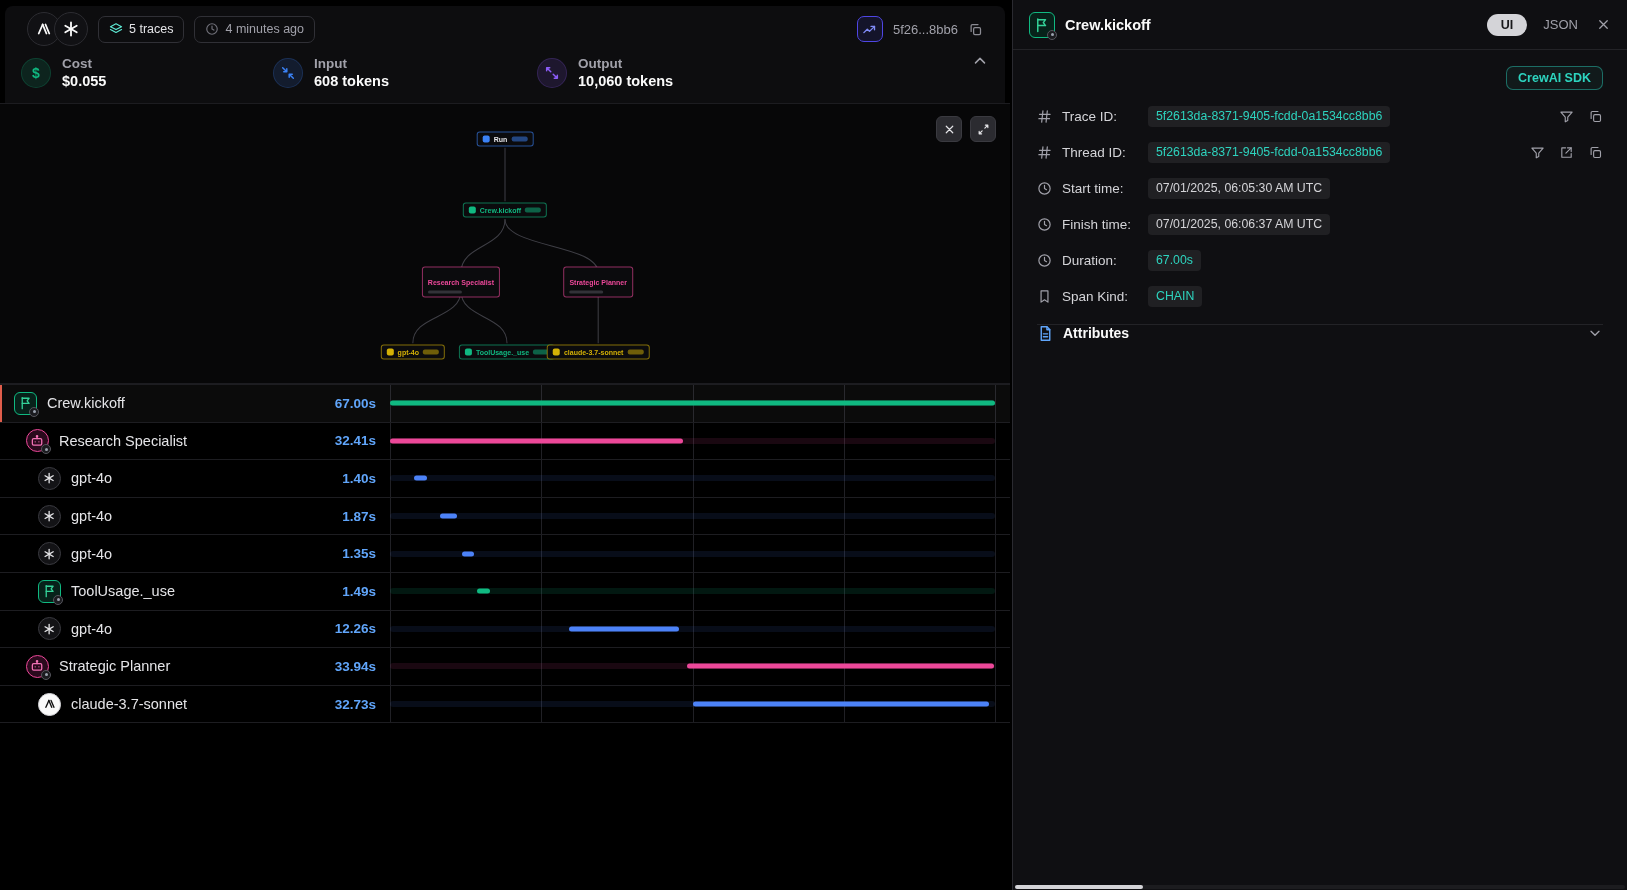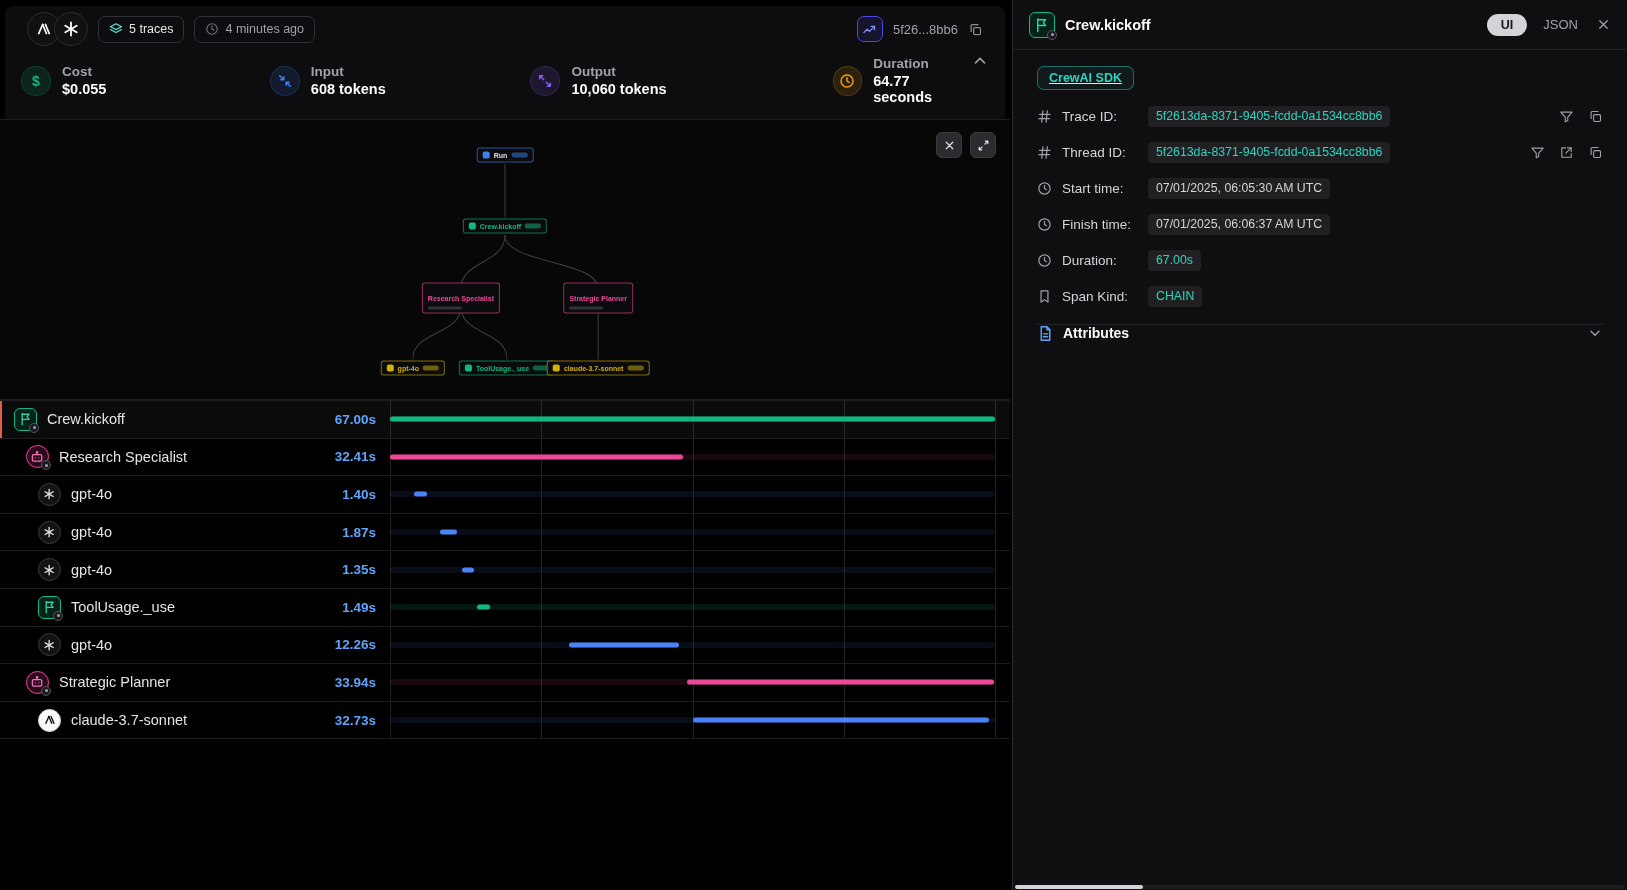--- a/index.html
+++ b/index.html
@@ -73,21 +73,21 @@
 
   
   .sidebar { position:absolute; left:1012px; top:0; right:0; bottom:0; background:#0f0f12; border-left:1px solid #2a2a30; }
   .sb-header { display:flex; align-items:center; height:50px; padding:0 16px; border-bottom:1px solid #232327; }
   .sb-title { font-size:14.5px; font-weight:700; color:#fafafa; margin-left:10px; }
   .tab-pill { margin-left:auto; background:#d4d4d8; color:#18181b; border:none; border-radius:999px;
     padding:4px 14px; font-size:12.5px; font-weight:700; cursor:pointer; }
   .tab-plain { background:none; border:none; color:#a1a1aa; font-size:13px; margin-left:16px; cursor:pointer; }
   .sb-close { background:none; border:none; color:#a1a1aa; margin-left:18px; cursor:pointer; display:flex; }
   .sb-body { padding:0 24px; }
-  .sdk-row { display:flex; margin:16px 0 8px 0;text-decoration:underline; }
+  .sdk-row { display:flex; justify-content:flex-end; margin:16px 0 8px 0; }
   .sdk-badge { color:#2dd4bf; border:1px solid rgba(45,212,191,.45); background:rgba(45,212,191,.06);
     border-radius:7px; padding:4px 11px; font-size:12.5px; font-weight:700; }
   .field { display:flex; align-items:center; height:36px; }
   .field .ficon { width:17px; color:#a1a1aa; display:flex; align-items:center; flex:none; }
   .field .flabel { width:86px; flex:none; margin-left:8px; font-size:13.5px; color:#d4d4d8; }
   .chip { background:#202023; border-radius:4px; padding:3.5px 8px; font-size:12.3px; }
   .chip.teal { color:#2dd4bf; } .chip.plain { color:#d4d4d8; }
   .factions { margin-left:auto; display:flex; gap:14px; color:#a1a1aa; }
   .fields-wrap { padding-bottom:10px; border-bottom:1px solid #232327; }
   .attr-row { display:flex; height:48px; cursor:pointer; }
@@ -178,32 +178,20 @@
         </div>
         <div class="stat">
           <span class="stat-icon" style="background:#8b5cf622;border:1px solid #8b5cf633">
             <svg width="16" height="16" viewBox="0 0 24 24" fill="none" stroke="#8b5cf6" stroke-width="2.2" stroke-linecap="round" stroke-linejoin="round">
               <path d="M10.2 10.2 4 4m0 0v4.6M4 4h4.6M13.8 13.8 20 20m0 0v-4.6M20 20h-4.6"></path>
             </svg>
           </span>
           <span>
             <span class="stat-label" style="display:block">Output</span>
             <span class="stat-value" style="display:block">10,060 tokens</span>
-          </span>
-        </div>
-        <div class="stat">
-          <span class="stat-icon" style="background:#f59e0b22;border:1px solid #f59e0b33">
-            <svg width="16" height="16" viewBox="0 0 24 24" fill="none" stroke="#f59e0b" stroke-width="2.2" stroke-linecap="round" stroke-linejoin="round">
-              <circle cx="12" cy="12" r="9"></circle>
-              <path d="M12 7v5l3.2 1.9"></path>
-            </svg>
-          </span>
-          <span>
-            <span class="stat-label" style="display:block">Duration</span>
-            <span class="stat-value" style="display:block">64.77 seconds</span>
           </span>
         </div>
         <button class="icon-btn stats-collapse">
           <svg width="18" height="18" viewBox="0 0 24 24" fill="none" stroke="#a1a1aa" stroke-width="2" stroke-linecap="round" stroke-linejoin="round">
             <path d="M6 14.5 12 8.5l6 6"></path>
           </svg>
         </button>
       </div>
   </div>
 

